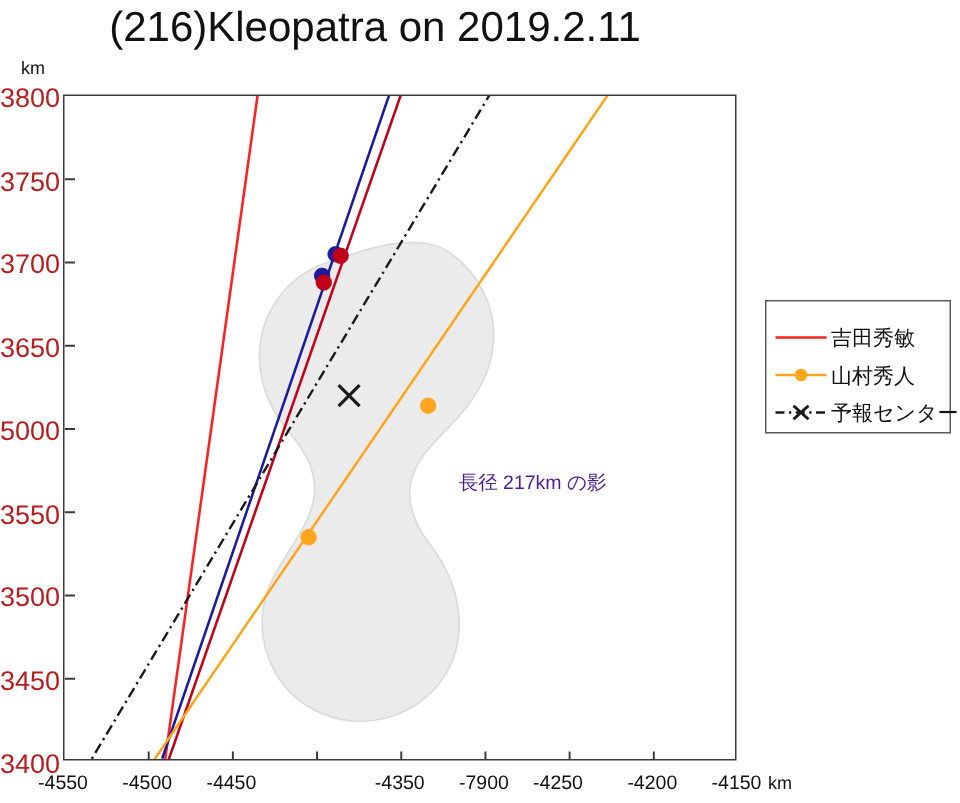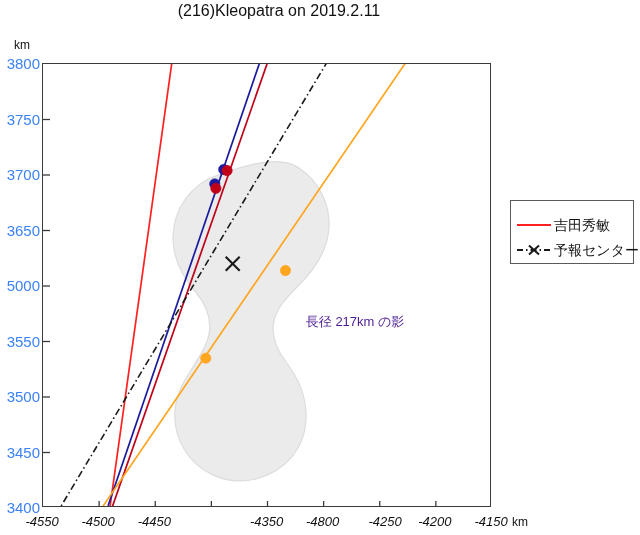--- a/index.html
+++ b/index.html
@@ -10,25 +10,24 @@
     color:#000;
     overflow:hidden;
     position:relative;
   }
   #root{position:absolute;inset:0;}
 
   .title{
     position:absolute;
     left:0;top:2px;width:500px;
     text-align:center;
-    font-size:16px;
+    font-size:28px;
     letter-spacing:0px;
     color:#111;
     white-space:nowrap;
-    padding-left:29px;
   }
 
   .ylabel-unit{
     position:absolute;
     left:14px;top:38px;
     font-size:12px;
     color:#111;
   }
   .xlabel-unit{
     position:absolute;
@@ -46,32 +45,31 @@
     box-sizing:border-box;
     background:#fff;
     overflow:hidden;
   }
   #plotsvg{position:absolute;left:0;top:0;width:449px;height:444px;}
 
   .ytick-label{
     position:absolute;
     width:40px;
     text-align:right;
-    font-size:15px;
-    color:#3b82f6;
+    font-size:18px;
+    color:#b91c1c;
     white-space:nowrap;
   }
   .xtick-label{
     position:absolute;
     width:60px;
     text-align:center;
     font-size:13px;
     color:#111;
     white-space:nowrap;
-    font-style:italic;
   }
 
   
   #legend{
     position:absolute;
     left:510px;top:200px;
     width:124px;
     border:1.2px solid #5a5a5a;
     background:#fff;
     box-sizing:border-box;
@@ -170,40 +168,49 @@
       <div class="ytick-label" style="left: 0px; top: 166px;">3700</div>
       <div class="ytick-label" style="left: 0px; top: 110.5px;">3750</div>
       <div class="ytick-label" style="left: 0px; top: 55px;">3800</div>
     </div>
   <div id="xtick-layer">
       <div class="xtick-label" style="left: 12px; top: 514px;">-4550</div>
       <div class="xtick-label" style="left: 68.125px; top: 514px;">-4500</div>
       <div class="xtick-label" style="left: 124.25px; top: 514px;">-4450</div>
       <div class="xtick-label" style="left: 180.375px; top: 514px; margin-top: 24px;">-4400</div>
       <div class="xtick-label" style="left: 236.5px; top: 514px;">-4350</div>
-      <div class="xtick-label" style="left: 292.625px; top: 514px;">-4800</div>
-      <div class="xtick-label" style="left: 355px; top: 514px;">-4250</div>
+      <div class="xtick-label" style="left: 292.625px; top: 514px;">-7900</div>
+      <div class="xtick-label" style="left: 342px; top: 514px;">-4250</div>
       <div class="xtick-label" style="left: 404.875px; top: 514px;">-4200</div>
       <div class="xtick-label" style="left: 461px; top: 514px;">-4150</div>
     </div>
 
   <div class="shadow-label" id="shadow-label" style="left: 305.788px; top: 312.52px;">長径 217km の影</div>
 
   <div id="legend">
       <div class="legend-row">
         <div class="legend-key">
           <svg width="38" height="14" viewBox="0 0 38 14">
             <line x1="2" y1="7" x2="36" y2="7" stroke="#ff2020" stroke-width="1.8"></line>
           </svg>
         </div>
         <div class="legend-text">吉田秀敏</div>
       </div>
       <div class="legend-row">
         <div class="legend-key">
           <svg width="38" height="14" viewBox="0 0 38 14">
+            <line x1="2" y1="7" x2="36" y2="7" stroke="#ffa51e" stroke-width="1.8"></line>
+            <circle cx="19" cy="7" r="4.2" fill="#ffa51e"></circle>
+          </svg>
+        </div>
+        <div class="legend-text">山村秀人</div>
+      </div>
+      <div class="legend-row">
+        <div class="legend-key">
+          <svg width="38" height="14" viewBox="0 0 38 14">
             <line x1="2" y1="7" x2="36" y2="7" stroke="#1a1a1a" stroke-width="1.8" stroke-dasharray="6,3,1.5,3"></line>
             <line x1="14" y1="2.5" x2="24" y2="11.5" stroke="#1a1a1a" stroke-width="2"></line>
             <line x1="14" y1="11.5" x2="24" y2="2.5" stroke="#1a1a1a" stroke-width="2"></line>
           </svg>
         </div>
         <div class="legend-text">予報センター</div>
       </div>
     </div>
 
 </div>

